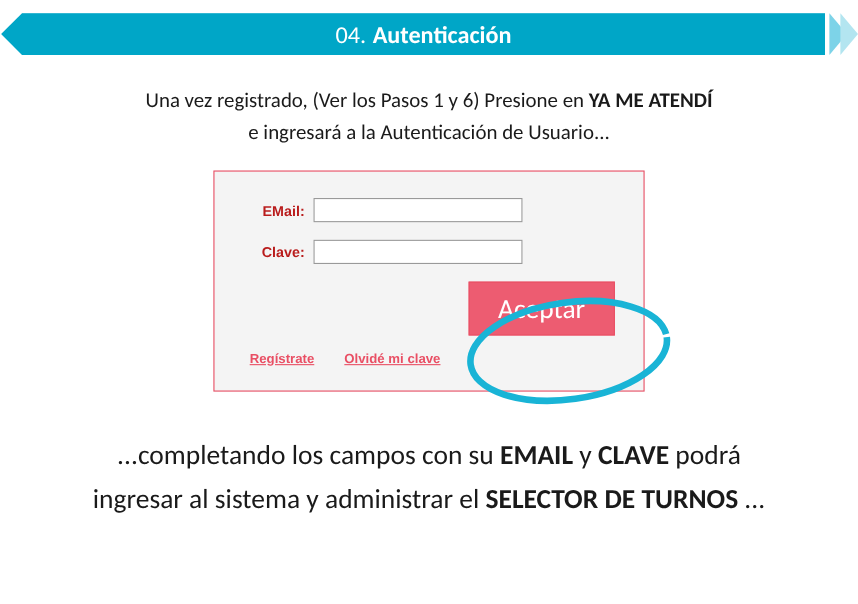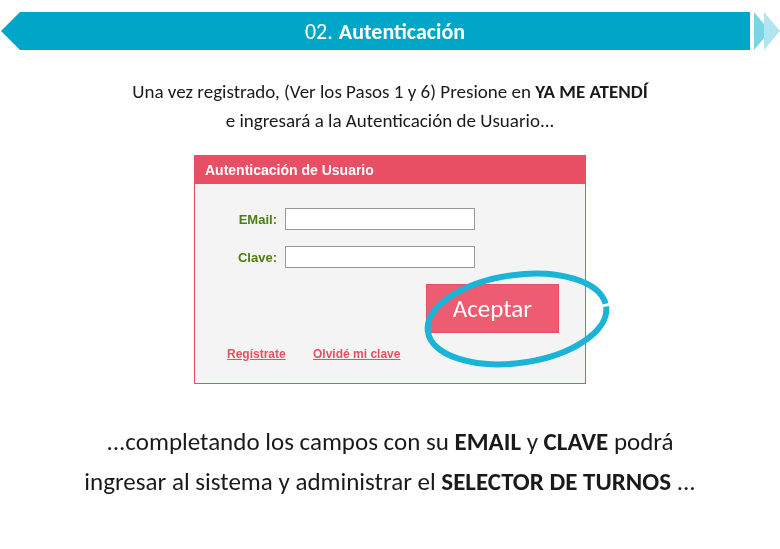--- a/index.html
+++ b/index.html
@@ -96,21 +96,21 @@
     }
     .form-row {
       display: flex;
       align-items: center;
       margin-bottom: 16px;
     }
     .form-label {
       width: 70px;
       text-align: right;
       font-size: 13px;
-      color: #4d7c0f;
+      color: #b91c1c;
       font-weight: 700;
       padding-right: 8px;
     }
     .form-input {
       width: 190px;
       height: 22px;
       border: 1px solid #999;
       background: #fff;
       padding: 0 4px;
       font-size: 13px;
@@ -156,38 +156,37 @@
       color: #1a1a1a;
       line-height: 1.6;
     }
     .outro .bold { font-weight: 700; }
   </style>
 </head>
 <body>
 
 <div class="header-bar">
   <div class="header-ribbon">
-    <span class="header-number">02.</span>
+    <span class="header-number">04.</span>
     <span class="header-title">Autenticación</span>
   </div>
   <div class="header-chevrons">
     <div class="chev a"></div>
     <div class="chev b"></div>
   </div>
 </div>
 
 <div class="intro">
   <span>Una vez registrado,  (Ver los Pasos 1 y 6) Presione  en </span>
   <span class="bold">YA ME ATENDÍ</span><br>
   <span>e ingresará a la Autenticación de Usuario...</span>
 </div>
 
 <div class="panel-wrap">
   <div class="panel">
-    <div class="panel-title">Autenticación de Usuario</div>
     <div class="panel-body">
       <div class="form-row">
         <div class="form-label">EMail:</div>
         <input class="form-input" type="text" value="" style="">
       </div>
       <div class="form-row">
         <div class="form-label">Clave:</div>
         <input class="form-input" type="password" value="" style="">
       </div>
       <div class="accept-row">

